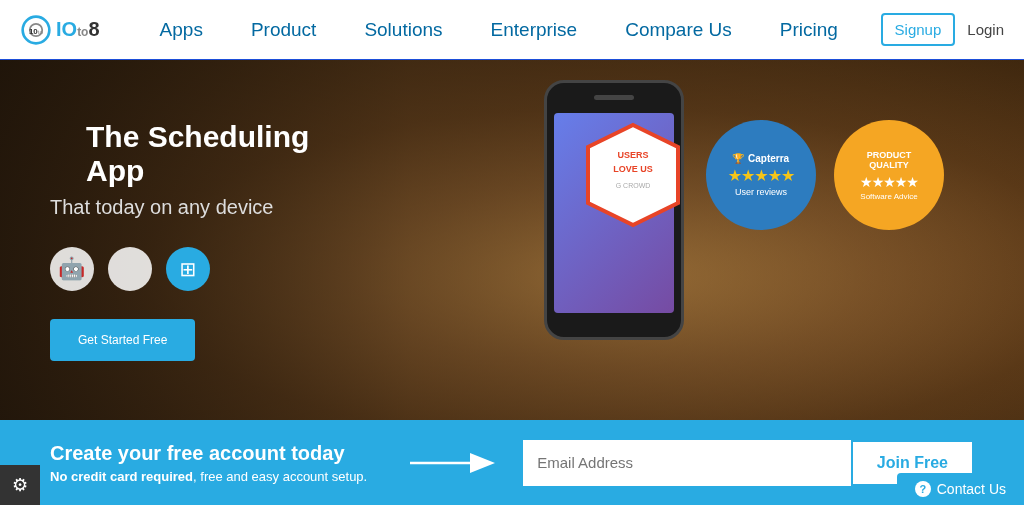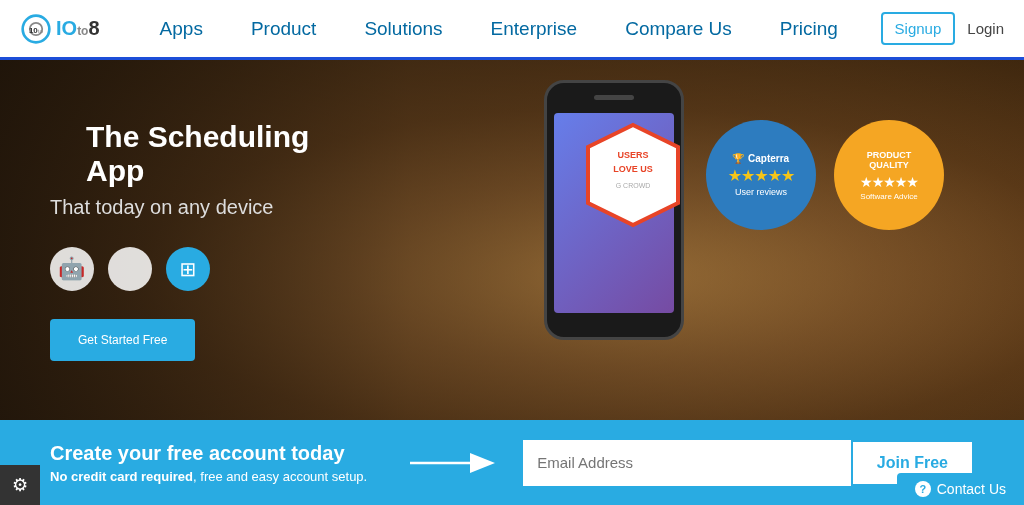--- a/index.html
+++ b/index.html
@@ -5,21 +5,21 @@
     * { margin: 0; padding: 0; box-sizing: border-box; }
     body { font-family: Arial, sans-serif; width: 1024px; height: 505px; overflow: hidden; }
 
     
     .navbar {
       background: #fff;
       height: 60px;
       display: flex;
       align-items: center;
       padding: 0 20px;
-      border-bottom: 3px solid #1d4ed8;
+      border-bottom: 1px solid #1d4ed8;
       position: relative;
       z-index: 10;
     }
     .logo {
       display: flex;
       align-items: center;
       gap: 4px;
       margin-right: 40px;
     }
     .logo-circle {

